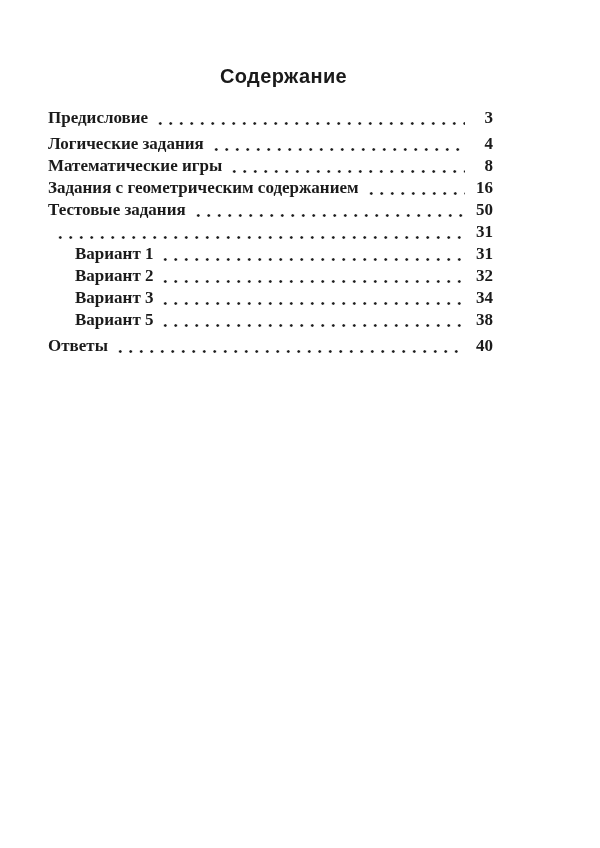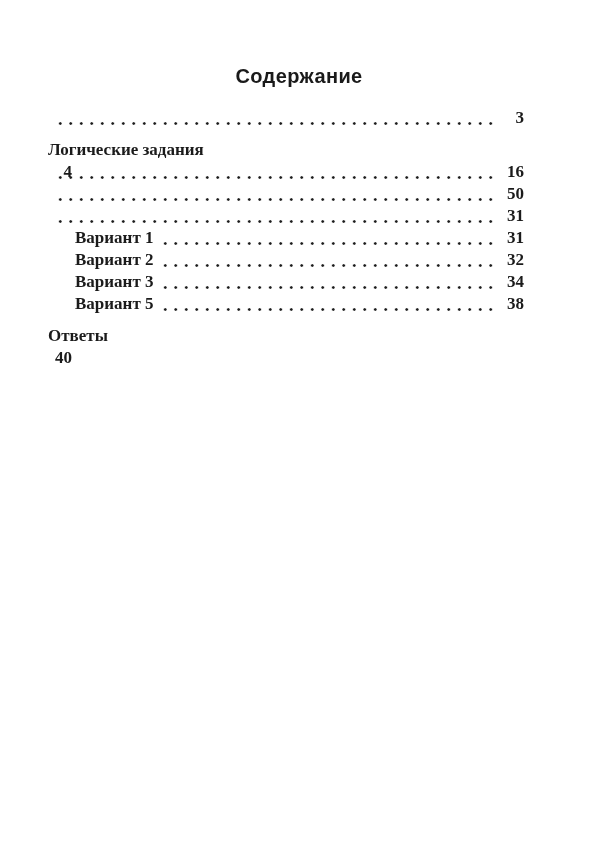--- a/index.html
+++ b/index.html
@@ -5,21 +5,21 @@
   * { margin: 0; padding: 0; box-sizing: border-box; }
   html, body { width: 600px; height: 848px; }
   body {
     background: #ffffff;
     color: #1b1b1b;
     font-family: "Liberation Serif", "DejaVu Serif", serif;
   }
   .page {
     width: 600px;
     height: 755px;
-    padding: 62px 76px 0 48px;
+    padding: 62px 107px 0 48px;
     background: #ffffff;
     overflow: hidden;
   }
   .title {
     font-family: "Liberation Sans", "DejaVu Sans", sans-serif;
     font-weight: 700;
     font-size: 20px;
     line-height: 28px;
     text-align: center;
     letter-spacing: 0.4px;
@@ -31,21 +31,21 @@
   .toc {
     font-size: 17px;
     font-weight: 700;
   }
   .row {
     display: flex;
     align-items: baseline;
     line-height: 22px;
     height: 22px;
   }
-  .row--gap { margin-top: 10px; flex-direction: column; }
+  .row--gap { margin-top: 4px; }
   .row--indent { padding-left: 27px; }
   .label {
     flex: 0 0 auto;
     white-space: nowrap;
   }
   .leader {
     flex: 1 1 auto;
     align-self: stretch;
     margin: 0 4px 0 6px;
     background-image: radial-gradient(circle, #1c1c1c 1.15px, rgba(0,0,0,0) 1.5px);
@@ -63,39 +63,47 @@
 </head>
 <body>
 
 <div class="page">
 
   <h1 class="title">Содержание</h1>
 
   <div class="toc">
 
     <div class="row">
+      <span class="label">Предисловие</span>
       <span class="leader"></span>
       <span class="pagenum">3</span>
     </div>
 
     <div class="row row--gap">
       <span class="label">Логические задания</span>
       <span class="leader"></span>
       <span class="pagenum">4</span>
     </div>
 
+    <div class="row">
+      <span class="label">Математические игры</span>
+      <span class="leader"></span>
+      <span class="pagenum">8</span>
+    </div>
 
     <div class="row">
+      <span class="label">Задания с геометрическим содержанием</span>
       <span class="leader"></span>
       <span class="pagenum">16</span>
     </div>
 
 
 
     <div class="row">
+      <span class="label">Тестовые задания</span>
       <span class="leader"></span>
       <span class="pagenum">50</span>
     </div>
 
     <div class="row">
       <span class="leader"></span>
       <span class="pagenum">31</span>
     </div>
 
     <div class="row row--indent">

